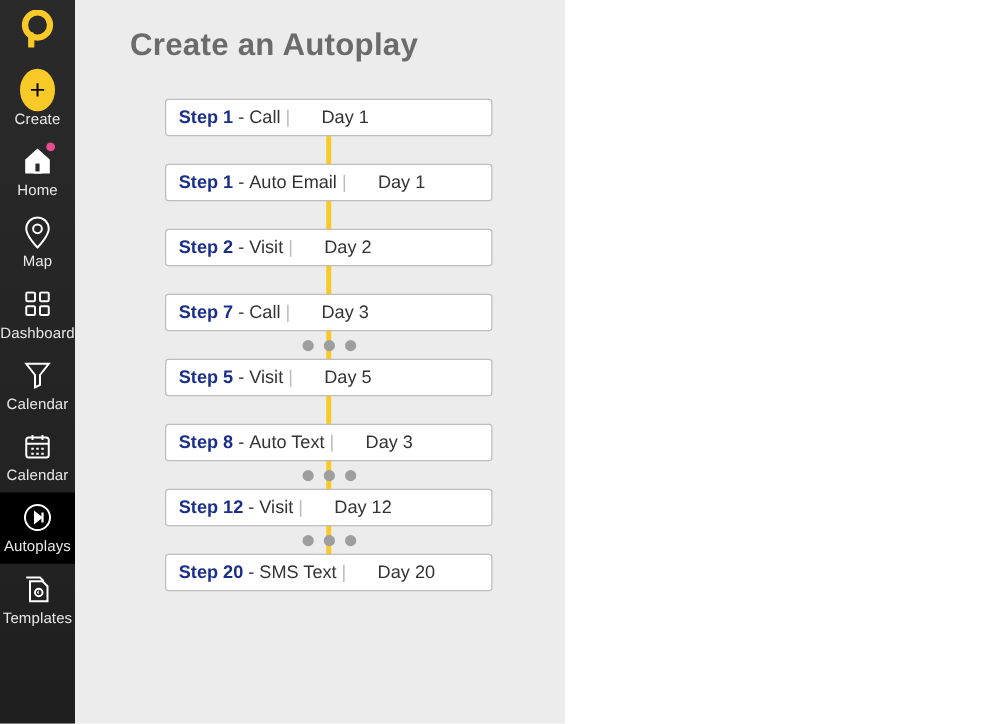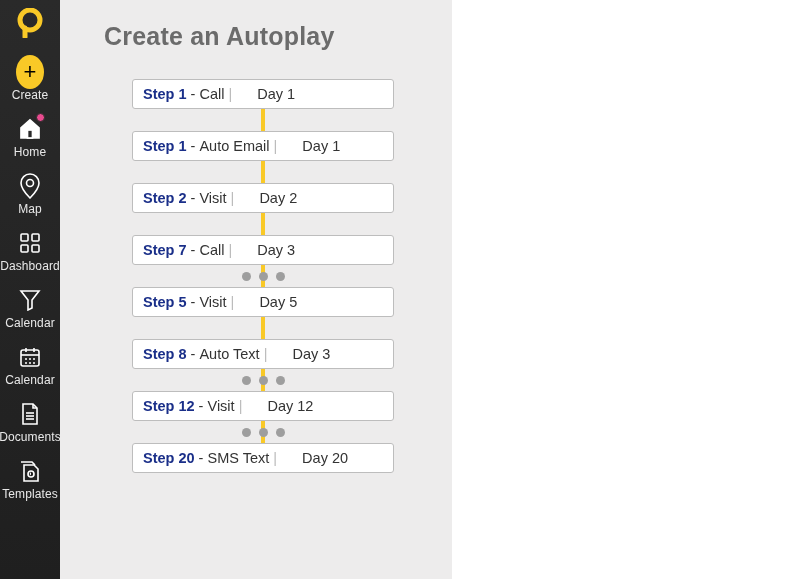--- a/index.html
+++ b/index.html
@@ -231,33 +231,31 @@
           <line x1="10" y1="13" x2="12" y2="13"></line>
           <line x1="14" y1="13" x2="16" y2="13"></line>
         <line x1="6" y1="17" x2="8" y2="17"></line>
           <line x1="10" y1="17" x2="12" y2="17"></line>
           <line x1="14" y1="17" x2="16" y2="17"></line>
       </svg>
     </div>
     <div class="label">Calendar</div>
   </div>
 
-
-  <div class="nav-item">
-    <div class="icon">
-      <svg width="20" height="24" viewBox="0 0 20 24" fill="none" stroke="#fff" stroke-width="1.6">
-        <path d="M3 2 H13 L17 6 V22 H3 Z"></path>
-        <path d="M13 2 V6 H17"></path>
-        <line x1="6" y1="11" x2="14" y2="11"></line>
-        <line x1="6" y1="14" x2="14" y2="14"></line>
-        <line x1="6" y1="17" x2="14" y2="17"></line>
-      </svg>
-    </div>
-    <div class="label">Documents</div>
-  </div>
+  <div class="nav-item active">
+    <div class="icon">
+      <svg width="24" height="24" viewBox="0 0 24 24" fill="none" stroke="#fff" stroke-width="1.6">
+        <circle cx="12" cy="12" r="10"></circle>
+        <path d="M10 8 L15 12 L10 16 Z" fill="#fff"></path>
+        <line x1="16" y1="8" x2="16" y2="16" stroke-width="1.8"></line>
+      </svg>
+    </div>
+    <div class="label">Autoplays</div>
+  </div>
+
 
   <div class="nav-item">
     <div class="icon">
       <svg width="26" height="24" viewBox="0 0 26 24" fill="none" stroke="#fff" stroke-width="1.6">
         <path d="M7 6 H17 L21 10 V22 H7 Z"></path>
         <path d="M4 3 H15 L18 6"></path>
         <circle cx="14" cy="15" r="3"></circle>
         <path d="M12.5 15 L14 16.5 V13" fill="#fff" stroke="none"></path>
       </svg>
     </div>

